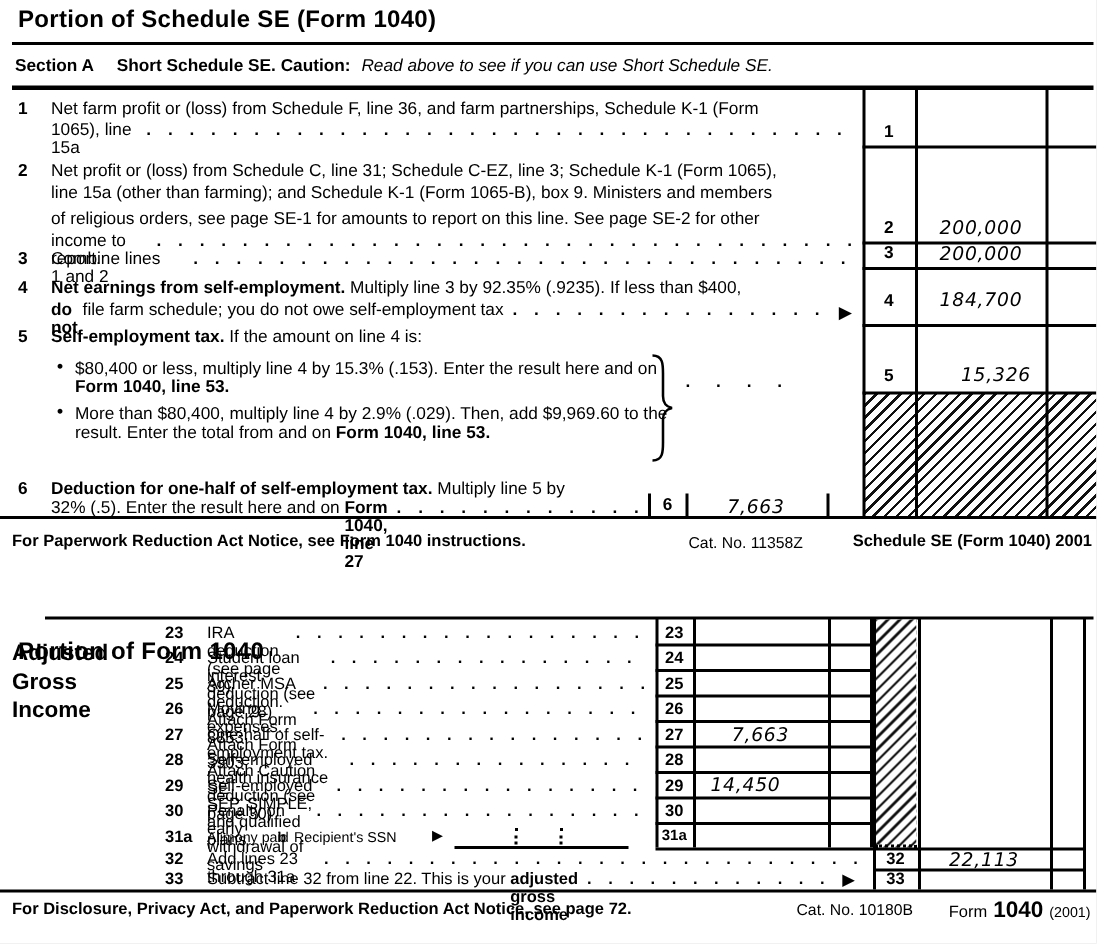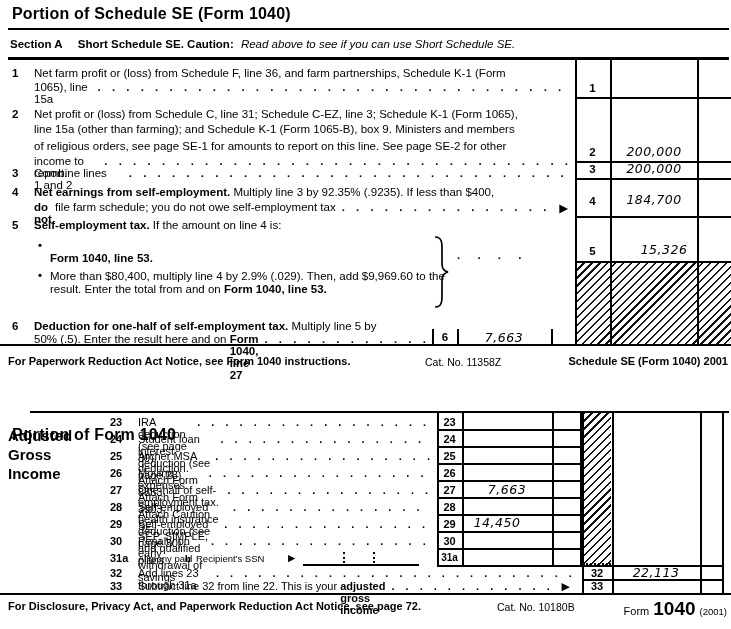--- a/index.html
+++ b/index.html
@@ -14,21 +14,21 @@
   .thick{height:3px;}
   .flexrow{position:absolute;display:flex;}
   .dots{flex:1 1 auto;overflow:hidden;white-space:nowrap;font-weight:700;word-spacing:8px;margin-left:6px;}
   .dots-s{word-spacing:14px;font-weight:700;white-space:nowrap;}
   .arrow{margin-left:4px;}
   .val{position:absolute;font-family:"DejaVu Sans",sans-serif;font-style:italic;font-size:12.5px;
        letter-spacing:.5px;text-align:center;}
   .cnum{position:absolute;font-weight:700;text-align:center;}
   .hatch{position:absolute;background:repeating-linear-gradient(135deg,#111 0 1.6px,#fff 1.6px 5.6px);}
   .ftr{font-size:11px;font-weight:700;}
-  .cat{font-size:10.5px;}
+  .cat{font-size:10.5px;margin-left:34px;}
   .small{font-size:9.5px;}
   .agi{font-size:15px;font-weight:700;}
   .ssnfield{position:absolute;border-bottom:2px solid #000;}
   .ssep{position:absolute;border-left:2px dotted #000;height:11px;top:1px;}
 </style>
 </head>
 <body>
 
 <div class="page">
 
@@ -95,37 +95,38 @@
       <span style="white-space:pre;"> file farm schedule; you do not owe self-employment tax</span>
     <span class="dots">. . . . . . . . . . . . . . . . . . . . . . . . . . . . . . . . . . . . . . . . . . . .</span>
     <span class="arrow">▶</span>
   </div>
 
   <div class="abs b" style="left:12px;top:219px;">5</div>
   <div class="abs" style="left:34px;top:219px;">
     <span class="b">Self-employment tax.</span><span> If the amount on line 4 is:</span>
   </div>
   <div class="abs b" style="left:38px;top:239px;">•</div>
+  <div class="abs" style="left:50px;top:240px;">$80,400 or less, multiply line 4 by 15.3% (.153). Enter the result here and on</div>
   <div class="abs b" style="left:50px;top:252px;">Form 1040, line 53.</div>
   <div class="abs b" style="left:38px;top:269px;">•</div>
   <div class="abs" style="left:50px;top:270px;">More than $80,400, multiply line 4 by 2.9% (.029). Then, add $9,969.60 to the</div>
   <div class="abs" style="left:50px;top:283px;">
     <span style="white-space:pre;">result. Enter the total from and on </span><span class="b">Form 1040, line 53.</span>
   </div>
   <svg class="abs" style="left:433px;top:236px;" width="16" height="72" viewBox="0 0 16 72">
     <path d="M2 1 C9 1 9 7 9 13 L9 28 C9 33 11 35 15 36 C11 37 9 39 9 44 L9 59 C9 65 9 71 2 71" fill="none" stroke="#000" stroke-width="1.7"></path>
   </svg>
   <div class="abs dots-s" style="left:457px;top:249px;">. . . .</div>
 
   <div class="abs b" style="left:12px;top:320px;">6</div>
   <div class="abs" style="left:34px;top:320px;">
     <span class="b">Deduction for one-half of self-employment tax.</span><span style="white-space:pre;"> Multiply line 5 by</span>
   </div>
   <div class="flexrow" style="left:34px;top:333px;width:394px;">
-    <span style="white-space:pre;">50% (.5). Enter the result here and on </span>
+    <span style="white-space:pre;">32% (.5). Enter the result here and on </span>
       <span class="b">Form 1040, line 27</span>
     <span class="dots">. . . . . . . . . . . . . . . . . . . . . . . . . . . . . . . . . . . . . . . . . . . .</span>
   </div>
   <div class="vl" style="left:432px;top:329px;height:16px;"></div>
   <div class="vl" style="left:457px;top:329px;height:16px;"></div>
   <div class="vl" style="left:551px;top:329px;height:16px;"></div>
   <div class="cnum" style="left:433px;width:24px;top:331px;">6</div>
   <div class="val" style="left:458px;width:92px;top:330px;">7,663</div>
 
   <div class="abs ftr" style="left:8px;top:355px;">For Paperwork Reduction Act Notice, see Form 1040 instructions.</div>
@@ -239,17 +240,17 @@
   <div class="cnum" style="left:582px;width:30px;top:580px;font-size:11px;">33</div>
 
   <div class="val" style="left:463px;width:88px;top:482px;">7,663</div>
   <div class="val" style="left:463px;width:68px;top:515px;">14,450</div>
   <div class="val" style="left:613px;width:86px;top:565px;">22,113</div>
 
   <div class="abs ftr" style="left:8px;top:600px;">For Disclosure, Privacy Act, and Paperwork Reduction Act Notice, see page 72.</div>
   <div class="abs cat" style="left:497px;top:601px;">Cat. No. 10180B</div>
   <div class="abs" style="right:4px;top:598px;display:flex;align-items:baseline;gap:4px;margin-left:26px;">
     <span style="font-size:11px;">Form</span>
-    <span class="b" style="font-size:19px;">1040</span>
+    <span class="b" style="font-size:15px;">1040</span>
     <span style="font-size:9.5px;">(2001)</span>
   </div>
 
 </div>
 
 </body></html>

